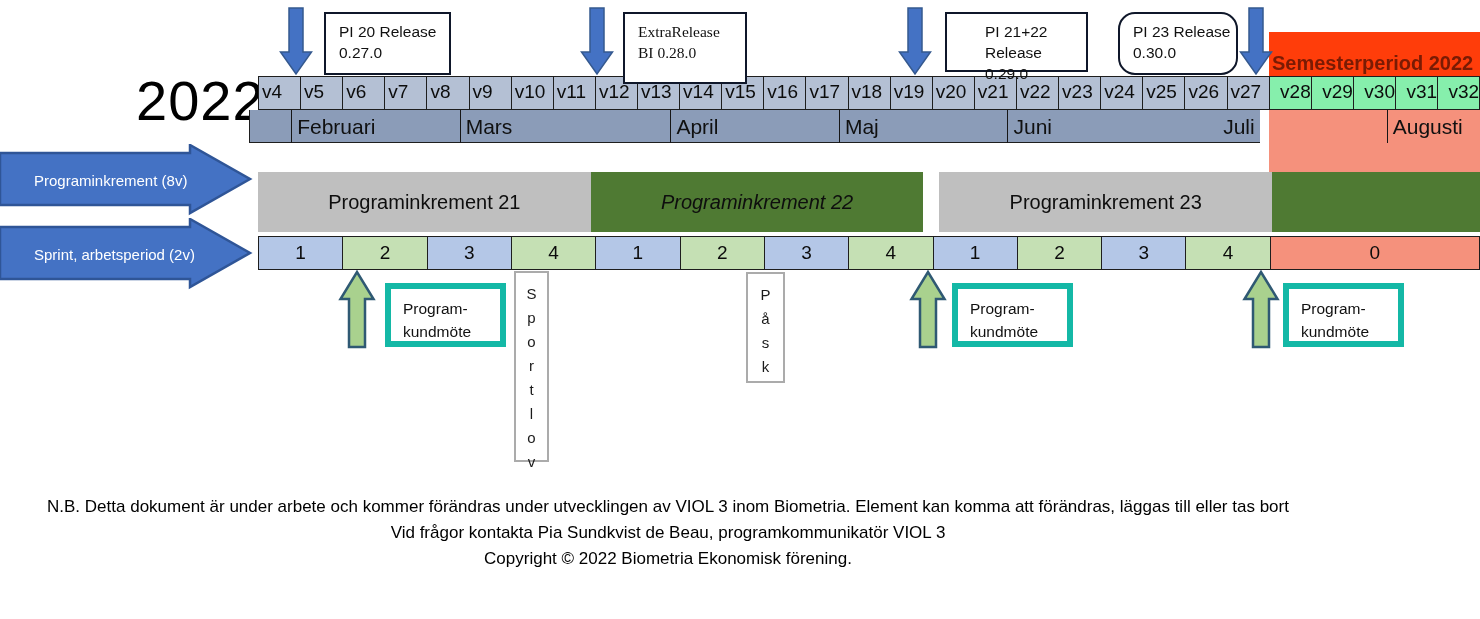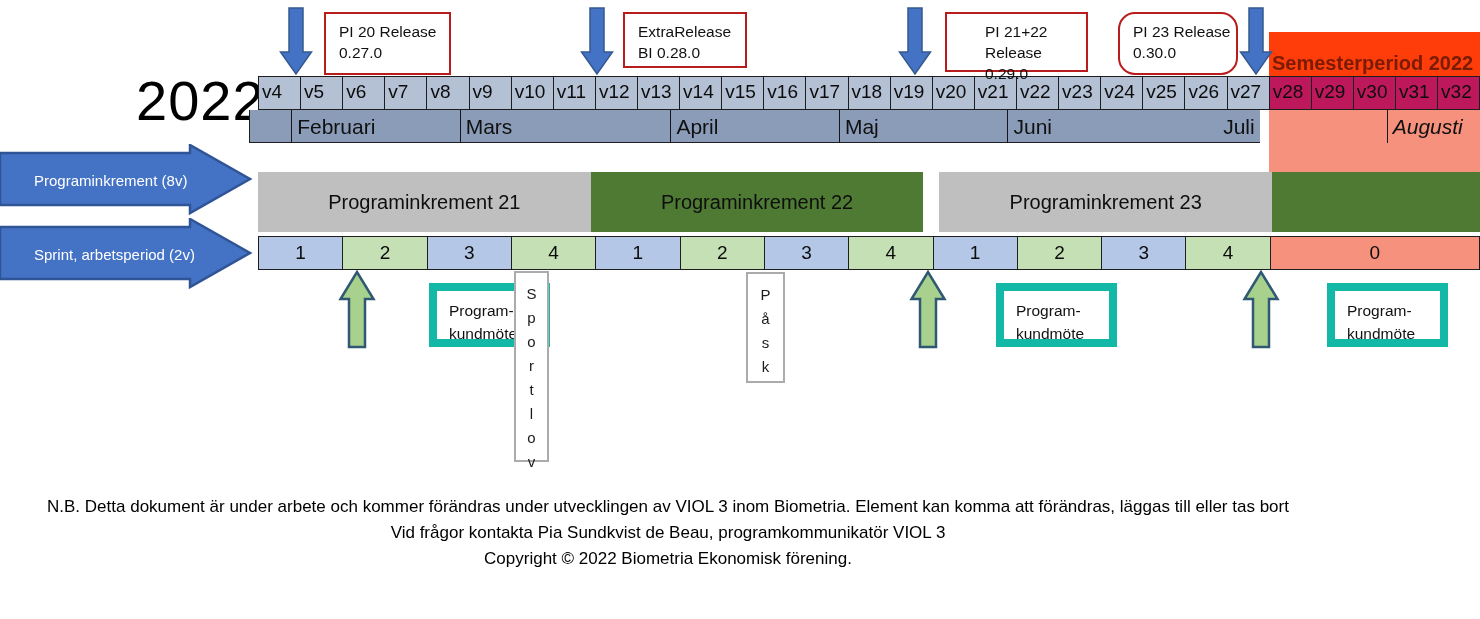--- a/index.html
+++ b/index.html
@@ -8,55 +8,55 @@
     font-family:"Liberation Sans",sans-serif;color:#111;
   }
   
   .year{position:absolute;left:136px;top:68px;font-size:56px;letter-spacing:1px;color:#000;}
   
   .larrow-svg{position:absolute;left:0;}
   .larrow-label{position:absolute;left:0;width:210px;height:72px;display:flex;align-items:center;
     padding-left:34px;box-sizing:border-box;color:#fff;font-size:15px;}
   
   .darrow{position:absolute;top:7px;}
-  .callout{position:absolute;top:12px;background:#fff;border:2px solid #b91c1c;
+  .callout{position:absolute;top:12px;background:#fff;border:2px solid #0f172a;
     box-sizing:border-box;padding:7px 4px 4px 13px;font-size:15.5px;line-height:21px;z-index:6;}
   
   .sem-band{position:absolute;left:1269px;width:211px;top:32px;height:44px;background:#ff3d0a;
     display:flex;align-items:flex-end;z-index:1;}
   .sem-band span{font-weight:bold;font-size:20px;color:#7a1b04;padding:0 0 1px 3px;white-space:nowrap;}
   .sem-gap{position:absolute;left:1269px;width:211px;top:109px;height:64px;background:#f5917c;z-index:0;}
   
   .week-row{position:absolute;left:258px;top:76px;width:1222px;height:34px;display:flex;z-index:2;}
   .wcell{flex:1;box-sizing:border-box;border-top:1.5px solid #1e1e1e;border-bottom:1.5px solid #1e1e1e;
     border-right:1.5px solid #1e1e1e;background:#b4c0d4;font-size:19px;padding:4px 0 0 3px;color:#0c0c0c;}
   .wcell.first{border-left:1.5px solid #1e1e1e;}
-  .wcell.salmon{background:#be185d;}
+  .wcell.salmon{background:#86efac;text-align:right;}
   
   .month-row{position:absolute;left:249px;top:110px;width:1222px;height:33px;z-index:2;}
   .month-band{position:absolute;left:0;top:0;bottom:0;width:82.759%;background:#8b9cb8;
     box-sizing:border-box;border-left:1.5px solid #1e1e1e;border-bottom:1.5px solid #1e1e1e;}
   .mlabel{position:absolute;top:0;height:33px;display:flex;align-items:center;padding-left:5px;
     box-sizing:border-box;font-size:21px;color:#101010;border-left:1.5px solid #161616;white-space:nowrap;}
   
   .pi-bar{position:absolute;left:258px;top:172px;width:1222px;height:60px;display:flex;z-index:2;}
   .pi{display:flex;align-items:center;justify-content:center;font-size:20px;color:#0e0e0e;box-sizing:border-box;}
   .pi.gray{background:#bfbfbf;}
   .pi.green{background:#4f7a33;}
   
   .sprint-row{position:absolute;left:258px;top:236px;width:1222px;height:34px;display:flex;z-index:2;}
   .scell{box-sizing:border-box;border-top:1.5px solid #1e1e1e;border-bottom:1.5px solid #1e1e1e;
     border-right:1.5px solid #1e1e1e;display:flex;align-items:center;justify-content:center;
     font-size:19px;color:#0c0c0c;}
   .scell.first{border-left:1.5px solid #1e1e1e;}
   .sb{background:#b4c7e7;} .sg{background:#c5e0b4;} .ss{background:#f5917c;}
   
   .uarrow{position:absolute;top:270px;z-index:3;}
-  .meetbox{position:absolute;top:283px;width:121px;height:64px;background:#fff;border:8px solid #14b8a6;
-    box-sizing:border-box;padding:8px 0 0 12px;font-size:15.5px;line-height:23px;z-index:3;margin-left:44px;}
+  .meetbox{position:absolute;top:283px;width:121px;height:64px;background:#fff;border:6px solid #14b8a6;
+    box-sizing:border-box;padding:8px 0 0 12px;font-size:15.5px;line-height:23px;z-index:3;}
   
   .vbox{position:absolute;background:#fff;border:2px solid #ababab;box-sizing:border-box;z-index:3;
     display:flex;justify-content:center;padding-top:12px;}
   .vbox span{writing-mode:vertical-rl;text-orientation:upright;font-size:15px;letter-spacing:7px;color:#1a1a1a;}
   
   .footer{position:absolute;left:0;top:494px;width:1336px;text-align:center;font-size:17px;
     line-height:26px;color:#000;}
 </style>
 </head>
 <body>
@@ -90,21 +90,21 @@
     <polygon points="11,1 25,1 25,45 33.5,45 18,67 2.5,45 11,45" fill="#4472c4" stroke="#35598f" stroke-width="1.5"></polygon>
   </svg>
   <svg class="darrow" style="left:1238px;z-index:5;" width="36" height="70" viewBox="0 0 36 70">
     <polygon points="11,1 25,1 25,45 33.5,45 18,67 2.5,45 11,45" fill="#4472c4" stroke="#35598f" stroke-width="1.5"></polygon>
   </svg>
 
   <div class="callout" style="left:324px;width:127px;height:63px;">
     <div>PI 20 Release</div>
     <div>0.27.0</div>
   </div>
-  <div class="callout" style="left:623px;width:124px;height:56px;">
+  <div class="callout" style="left:623px;width:124px;height:72px;font-family:Liberation Serif, serif;">
     <div>ExtraRelease</div>
     <div>BI 0.28.0</div>
   </div>
   <div class="callout" style="left:945px;width:143px;height:60px;padding-left:38px;">
     <div>PI 21+22</div>
     <div>Release 0.29.0</div>
   </div>
   <div class="callout" style="left:1118px;width:120px;height:63px;border-radius:17px;">
     <div>PI 23 Release</div>
     <div>0.30.0</div>
@@ -143,26 +143,26 @@
   </div>
 
   <div class="month-row">
     <div class="month-band"></div>
     <div class="mlabel" style="left:3.448%;">Februari</div>
     <div class="mlabel" style="left:17.241%;">Mars</div>
     <div class="mlabel" style="left:34.483%;">April</div>
     <div class="mlabel" style="left:48.276%;">Maj</div>
     <div class="mlabel" style="left:62.069%;">Juni</div>
     <div class="mlabel" style="left:79.310%;border-left:none;">Juli</div>
-    <div class="mlabel" style="left:93.103%;font-style:italic;">Augusti</div>
+    <div class="mlabel" style="left:93.103%;">Augusti</div>
   </div>
 
   <div class="pi-bar">
     <div class="pi gray" style="width:27.586%;">Programinkrement 21</div>
-    <div class="pi green" style="width:27.586%;">Programinkrement 22</div>
+    <div class="pi green" style="width:27.586%;font-style:italic;">Programinkrement 22</div>
     <div class="pi gray" style="width:27.586%;margin-left:16px;">Programinkrement 23</div>
     <div class="pi green" style="width:17.242%;"></div>
   </div>
 
   <div class="sprint-row">
     <div class="scell sb first" style="flex:2;">1</div>
     <div class="scell sg" style="flex:2;">2</div>
     <div class="scell sb" style="flex:2;">3</div>
     <div class="scell sg" style="flex:2;">4</div>
     <div class="scell sb" style="flex:2;">1</div>

